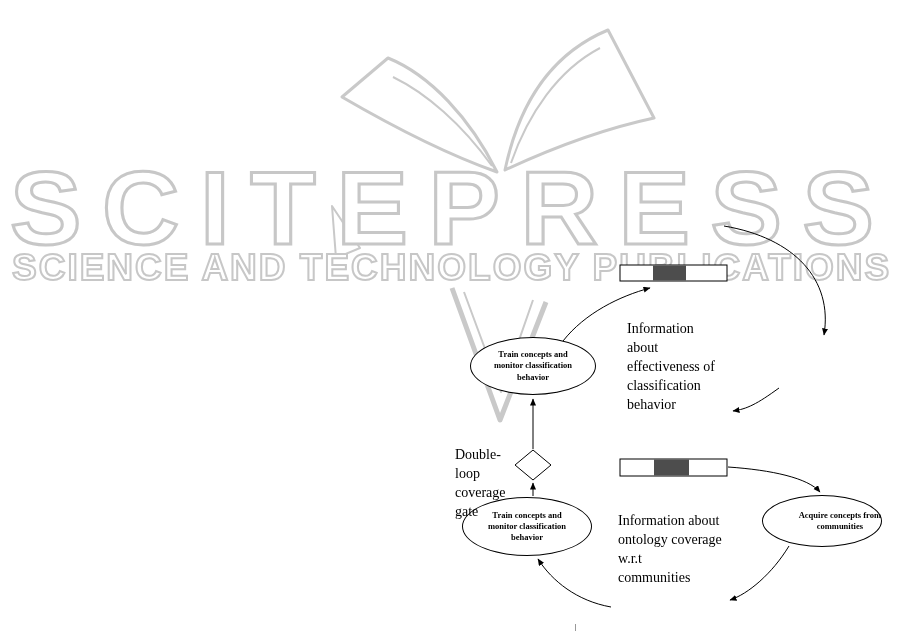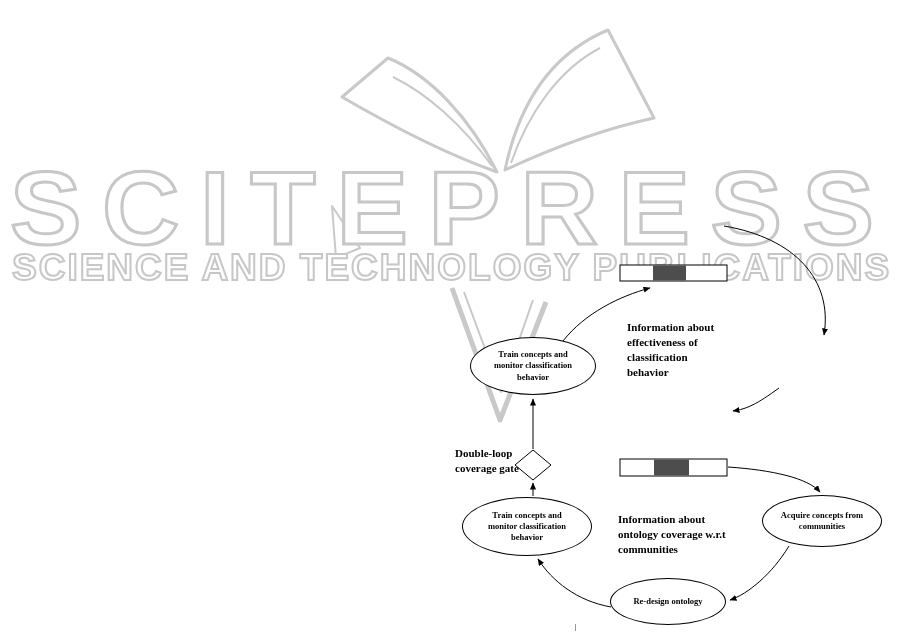--- a/index.html
+++ b/index.html
@@ -28,31 +28,31 @@
   
   .canvas { position:absolute; inset:0; z-index:1; }
   .node {
     position:absolute; z-index:2; box-sizing:border-box;
     border:1px solid #000; border-radius:50%; background:#fff;
     display:flex; align-items:center; justify-content:center;
     text-align:center; font-weight:bold; font-size:8.5px; line-height:1.3;
     white-space:pre-line; color:#000;
   }
   .note {
-    position:absolute; z-index:2; font-weight:bold; font-size:11px;
+    position:absolute; z-index:2; font-weight:normal; font-size:14px;
     line-height:1.35; white-space:pre-line; color:#000; text-align:left;
   }
 
   
   #n-improve       { left:610px; top:192px; width:116px; height:55px; }
   #n-monitor       { left:763px; top:338px; width:118px; height:50px; }
   #n-active        { left:607px; top:387px; width:122px; height:48px; }
   #n-train-top     { left:470px; top:337px; width:126px; height:58px; }
   #n-train-bottom  { left:462px; top:497px; width:130px; height:59px; }
-  #n-acquire       { left:762px; top:495px; width:120px; height:52px; }
+  #n-acquire       { left:762px; top:495px; width:120px; height:52px;justify-content:flex-end; }
   #n-redesign      { left:610px; top:578px; width:116px; height:47px; }
 
   
   #t-effectiveness { left:627px; top:320px; width:100px; }
   #t-coverage      { left:618px; top:512px; width:110px; }
   #t-gate          { left:455px; top:446px; width:70px; }
 </style>
 </head>
 <body>
 
@@ -132,23 +132,20 @@
     <span>Train concepts and
 monitor classification
 behavior</span>
   </div>
 
   <div class="node" id="n-acquire">
     <span>Acquire concepts from
 communities</span>
   </div>
 
-  <div class="node" id="n-redesign">
-    <span>Re-design ontology</span>
-  </div>
 
   <div class="note" id="t-effectiveness">Information about
 effectiveness of
 classification behavior</div>
 
   <div class="note" id="t-coverage">Information about
 ontology coverage w.r.t
 communities</div>
 
   <div class="note" id="t-gate">Double-loop

